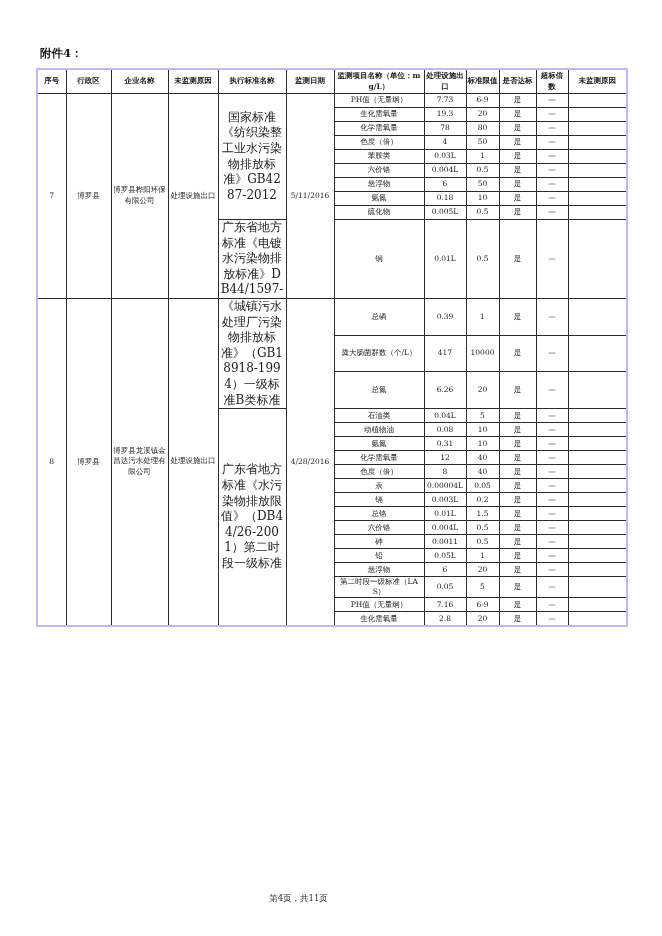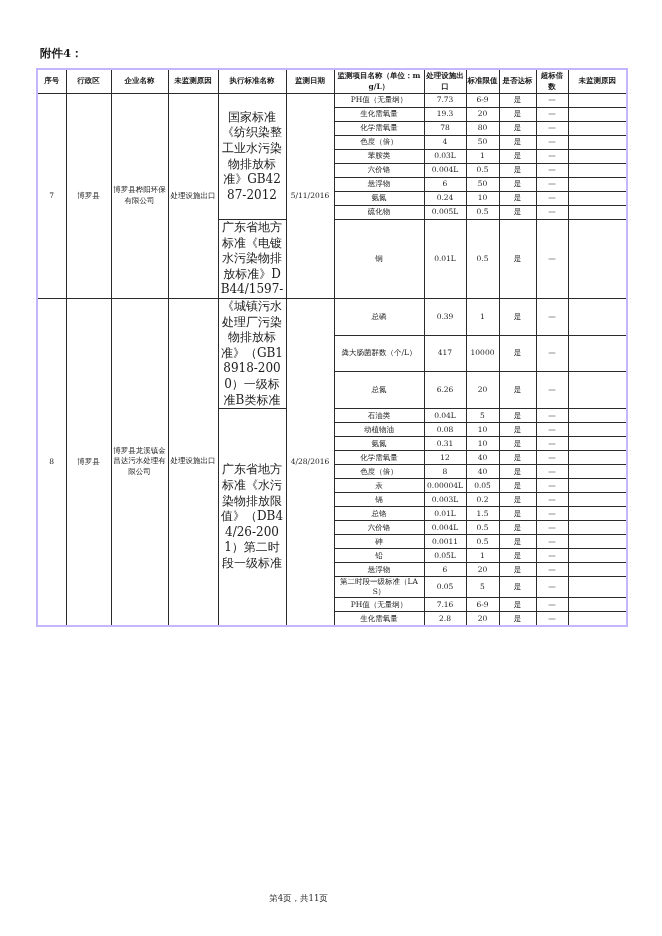--- a/index.html
+++ b/index.html
@@ -143,21 +143,21 @@
       <tr>
         <td>悬浮物</td>
         <td>6</td>
         <td>50</td>
         <td>是</td>
         <td>—</td>
         <td></td>
       </tr>
       <tr>
         <td>氨氮</td>
-        <td>0.24</td>
+        <td>0.18</td>
         <td>10</td>
         <td>是</td>
         <td>—</td>
         <td></td>
       </tr>
       <tr>
         <td>硫化物</td>
         <td>0.005L</td>
         <td>0.5</td>
         <td>是</td>
@@ -171,21 +171,21 @@
         <td>0.5</td>
         <td>是</td>
         <td>—</td>
         <td></td>
       </tr>
       <tr>
         <td rowspan="18">8</td>
         <td rowspan="18">博罗县</td>
         <td class="wrap" rowspan="18">博罗县龙溪镇金昌达污水处理有限公司</td>
         <td class="wrap" rowspan="18">处理设施出口</td>
-        <td class="std" rowspan="3">《城镇污水处理厂污染物排放标准》（GB18918-2000）一级标准B类标准</td>
+        <td class="std" rowspan="3">《城镇污水处理厂污染物排放标准》（GB18918-1994）一级标准B类标准</td>
         <td rowspan="18">4/28/2016</td>
         <td>总磷</td>
         <td>0.39</td>
         <td>1</td>
         <td>是</td>
         <td>—</td>
         <td></td>
       </tr>
       <tr>
         <td>粪大肠菌群数（个/L）</td>

